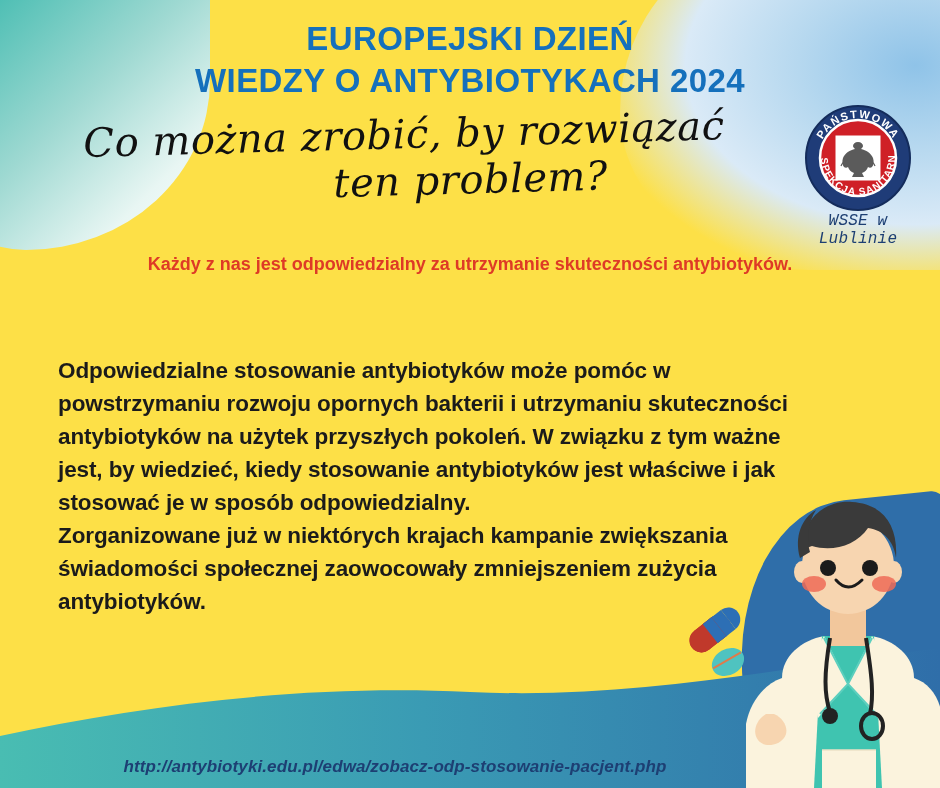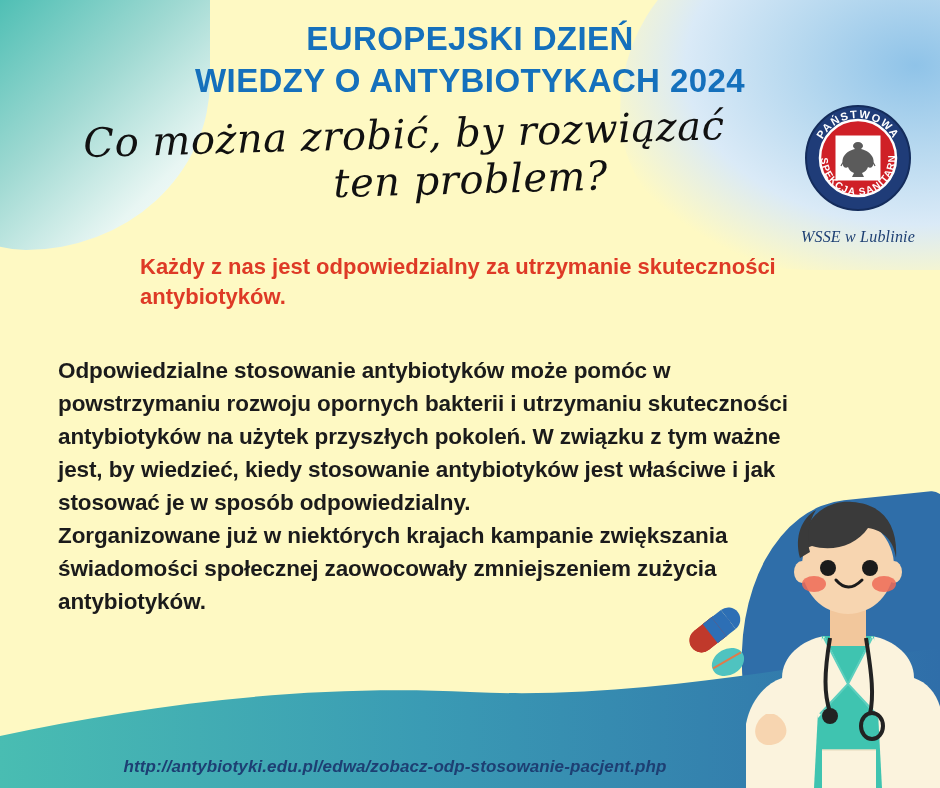--- a/index.html
+++ b/index.html
@@ -5,21 +5,21 @@
   html,body{margin:0;padding:0;}
   body{
     width:940px;height:788px;
     background:#ffffff;
     font-family:"Liberation Sans",sans-serif;
     overflow:hidden;
   }
   #poster{
     position:relative;
     width:940px;height:788px;
-    background:#fef9c3;
+    background:#fde047;
     overflow:hidden;
   }
 
   
   .bg-teal-blob{
     position:absolute;left:-120px;top:-150px;
     width:330px;height:400px;
     border-radius:0 0 58% 46% / 0 0 44% 52%;
     background:linear-gradient(135deg,#3fb6ae 0%,#49bdb2 35%,#9fd9d2 62%,#e8f6f3 84%,#ffffff 100%);
   }
@@ -65,31 +65,32 @@
 
   
   .logo-wrap{
     position:absolute;right:22px;top:104px;
     width:120px;text-align:center;
   }
   .logo-seal{
     position:relative;width:108px;height:108px;margin:0 auto;
   }
   .logo-caption{
-    margin-top:16px;
-    font-family:Liberation Serif, serif;
+    margin-top:0;
+    font-family:Liberation Mono, monospace;
     font-style:italic;font-size:16px;color:#1d3f73;
     letter-spacing:.2px;
   }
 
   
   .lead{
     position:absolute;left:140px;top:252px;width:660px;
+    text-align:center;
     color:#de3a26;font-weight:bold;
-    font-size:22px;line-height:1.38;
+    font-size:18px;line-height:1.38;
   }
 
   
   .body-text{
     position:absolute;left:33px;top:354px;width:760px;
     color:#1b1b1b;font-weight:bold;
     font-size:22.5px;line-height:1.47;
     letter-spacing:-.1px;
     margin-left:25px;
   }

